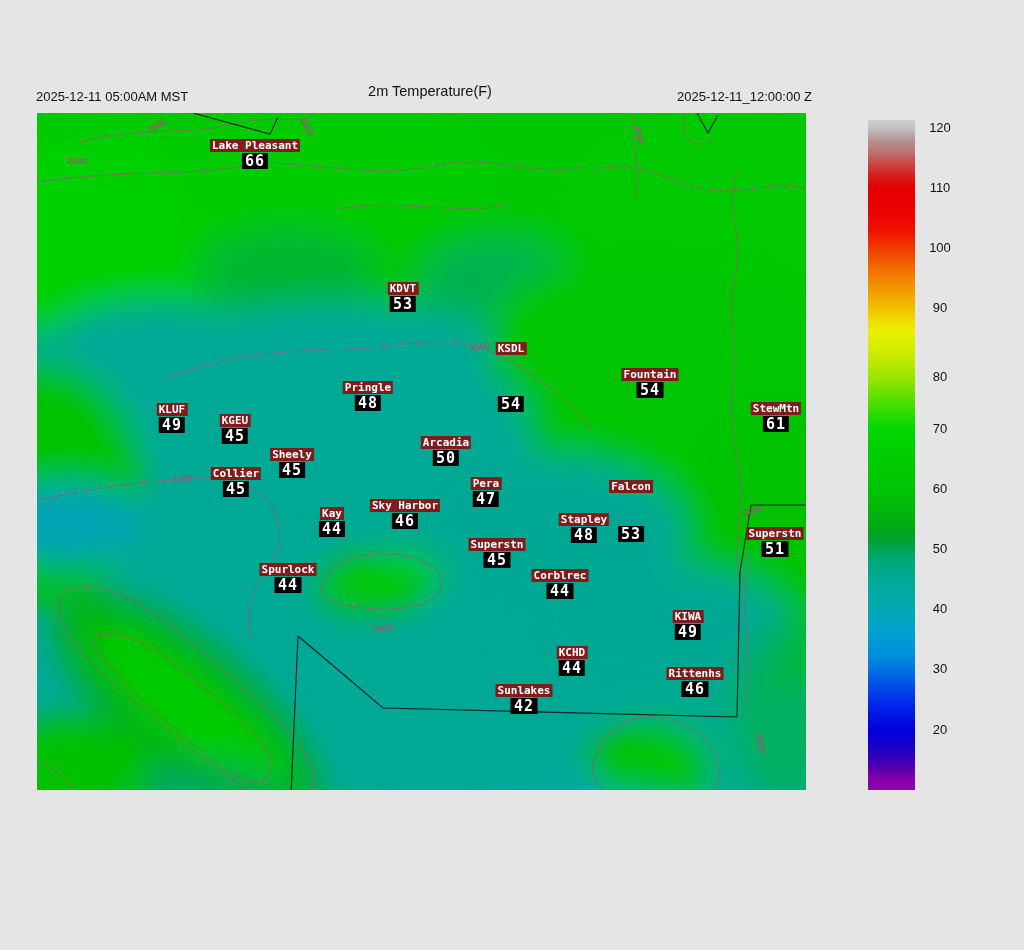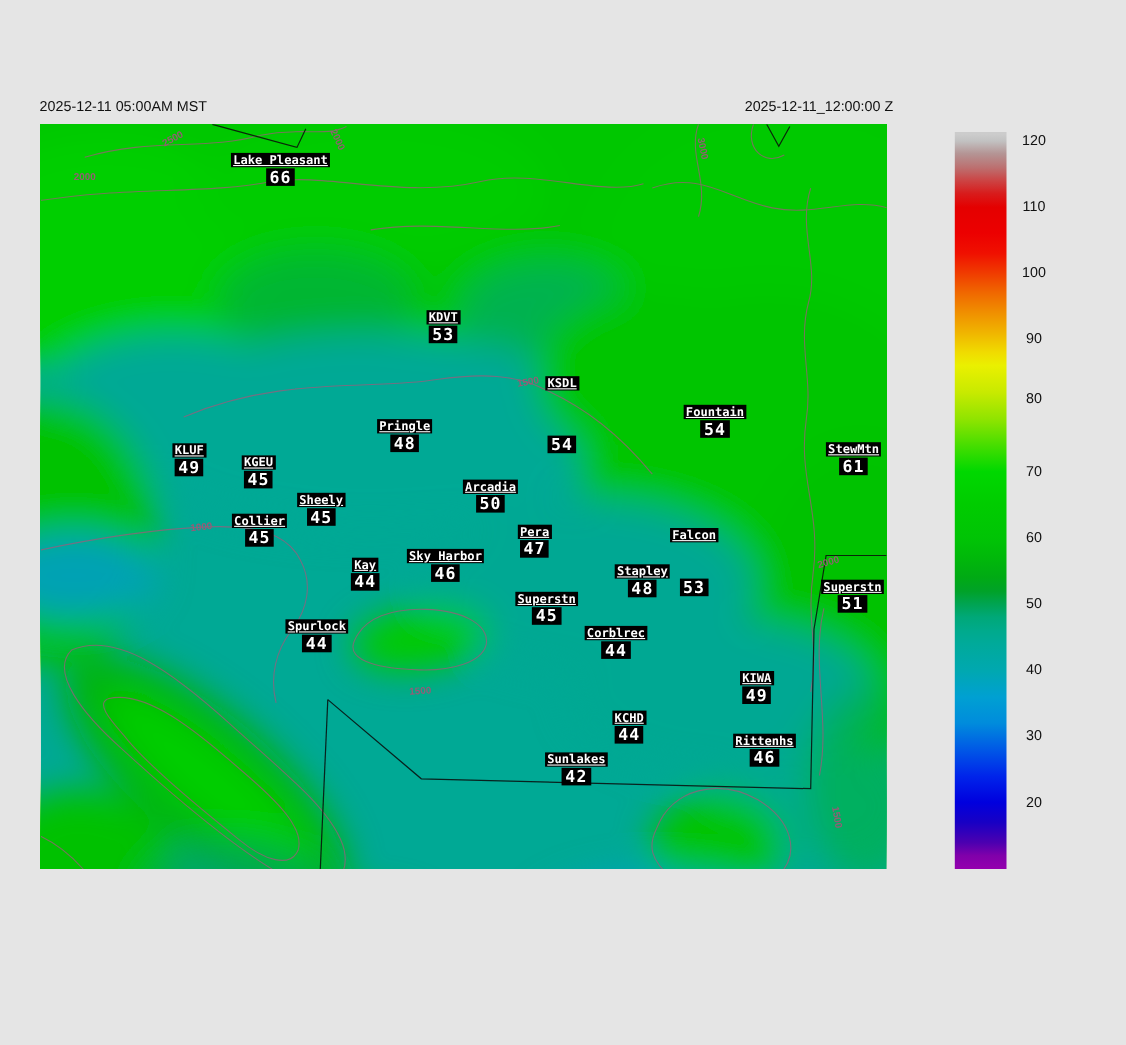--- a/index.html
+++ b/index.html
@@ -6,36 +6,37 @@
   #screen{position:relative;width:1024px;height:790px;background:#e5e5e5;overflow:hidden;
           font-family:"Liberation Sans",sans-serif;}
   .hdr{position:absolute;color:#111;font-size:13px;white-space:nowrap;}
   #hdr-left{left:36px;top:89px;}
   #hdr-title{left:300px;top:83px;width:260px;text-align:center;font-size:14.5px;}
   #hdr-right{left:677px;top:89px;}
   #map{position:absolute;left:37px;top:113px;width:769px;height:749px;overflow:hidden;}
   #map svg{position:absolute;left:0;top:0;}
   .station{position:absolute;transform:translateX(-50%);display:flex;flex-direction:column;
            align-items:center;z-index:5;}
-  .st-name{background:#000000;color:#fff;font:bold 11px "DejaVu Sans Mono",monospace;
-           line-height:13px;padding:0 2px;white-space:nowrap;text-decoration:underline;}
+  .st-name{background:#7f1d1d;color:#fff;font:bold 11px "DejaVu Sans Mono",monospace;
+           line-height:13px;padding:0 2px;white-space:nowrap;}
   .st-val{background:#000;color:#fff;font:bold 15px "DejaVu Sans Mono",monospace;
           line-height:16px;padding:0 3px;margin-top:1px;letter-spacing:1px;}
   .clabel{position:absolute;font:bold 9px "Liberation Sans",sans-serif;color:#9a5a78;
           z-index:2;opacity:.95;white-space:nowrap;}
   #colorbar-wrap{position:absolute;left:868px;top:120px;width:120px;height:740px;}
   #colorbar{position:absolute;left:0;top:0;width:47px;height:735px;}
   .cbtick{position:absolute;left:52px;width:40px;text-align:center;font-size:13px;color:#111;}
 </style>
 </head>
 <body>
 
 <div id="screen">
 
   <div id="hdr-left" class="hdr">2025-12-11 05:00AM MST</div>
+  <div id="hdr-title" class="hdr">2m Temperature(F)</div>
   <div id="hdr-right" class="hdr">2025-12-11_12:00:00 Z</div>
 
   <div id="map">
     <svg width="769" height="749" viewBox="0 0 769 749">
       <defs>
         <filter id="blur" x="-40%" y="-40%" width="180%" height="180%">
           <feGaussianBlur stdDeviation="16"></feGaussianBlur>
         </filter>
       </defs>
       <rect width="769" height="749" fill="#00a995"></rect>
@@ -203,21 +204,21 @@
       </div>
   </div>
 
   <div id="colorbar-wrap">
     <div id="colorbar" style="background: linear-gradient(to top, rgb(22, 0, 28) 0%, rgb(28, 0, 34) 0.7%, rgb(48, 0, 58) 3.1%, rgb(108, 0, 134) 7.2%, rgb(148, 0, 174) 8.9%, rgb(128, 0, 170) 10.5%, rgb(76, 0, 176) 12.1%, rgb(24, 0, 196) 14.6%, rgb(0, 0, 222) 17.1%, rgb(0, 36, 234) 20.3%, rgb(0, 88, 230) 23.6%, rgb(0, 140, 220) 26.9%, rgb(0, 160, 210) 30.1%, rgb(0, 168, 176) 33.4%, rgb(0, 170, 154) 36.7%, rgb(0, 170, 140) 38.3%, rgb(0, 168, 120) 40%, rgb(0, 164, 82) 41.6%, rgb(0, 162, 40) 43.2%, rgb(0, 170, 20) 44.9%, rgb(0, 184, 10) 47.3%, rgb(0, 196, 5) 49.8%, rgb(0, 204, 0) 53.9%, rgb(0, 216, 0) 58%, rgb(72, 222, 0) 61.3%, rgb(144, 228, 0) 64.5%, rgb(200, 234, 0) 67.8%, rgb(234, 240, 0) 71.1%, rgb(240, 220, 0) 72.7%, rgb(240, 180, 0) 75.2%, rgb(240, 144, 0) 77.6%, rgb(240, 104, 0) 80.1%, rgb(240, 60, 0) 82.5%, rgb(240, 16, 0) 85%, rgb(236, 0, 0) 87.5%, rgb(228, 0, 0) 90.7%, rgb(216, 28, 28) 92.4%, rgb(204, 68, 68) 94%, rgb(188, 112, 112) 95.6%, rgb(180, 148, 148) 97.3%, rgb(194, 194, 194) 98.9%, rgb(204, 204, 204) 99.7%);"></div>
     <div id="cbticks">
         <span class="cbtick" style="top: -0.004px;">120</span>
         <span class="cbtick" style="top: 60.163px;">110</span>
         <span class="cbtick" style="top: 120.33px;">100</span>
         <span class="cbtick" style="top: 180.497px;">90</span>
-        <span class="cbtick" style="top: 234px;">80</span>
+        <span class="cbtick" style="top: 249px;">80</span>
         <span class="cbtick" style="top: 300.831px;">70</span>
         <span class="cbtick" style="top: 360.998px;">60</span>
         <span class="cbtick" style="top: 421.165px;">50</span>
         <span class="cbtick" style="top: 481.332px;">40</span>
         <span class="cbtick" style="top: 541.499px;">30</span>
         <span class="cbtick" style="top: 601.666px;">20</span>
         <span class="cbtick" style="top: 682px; font-weight: bold;">10</span>
         <span class="cbtick" style="top: 722px;">0</span>
       </div>
   </div>

